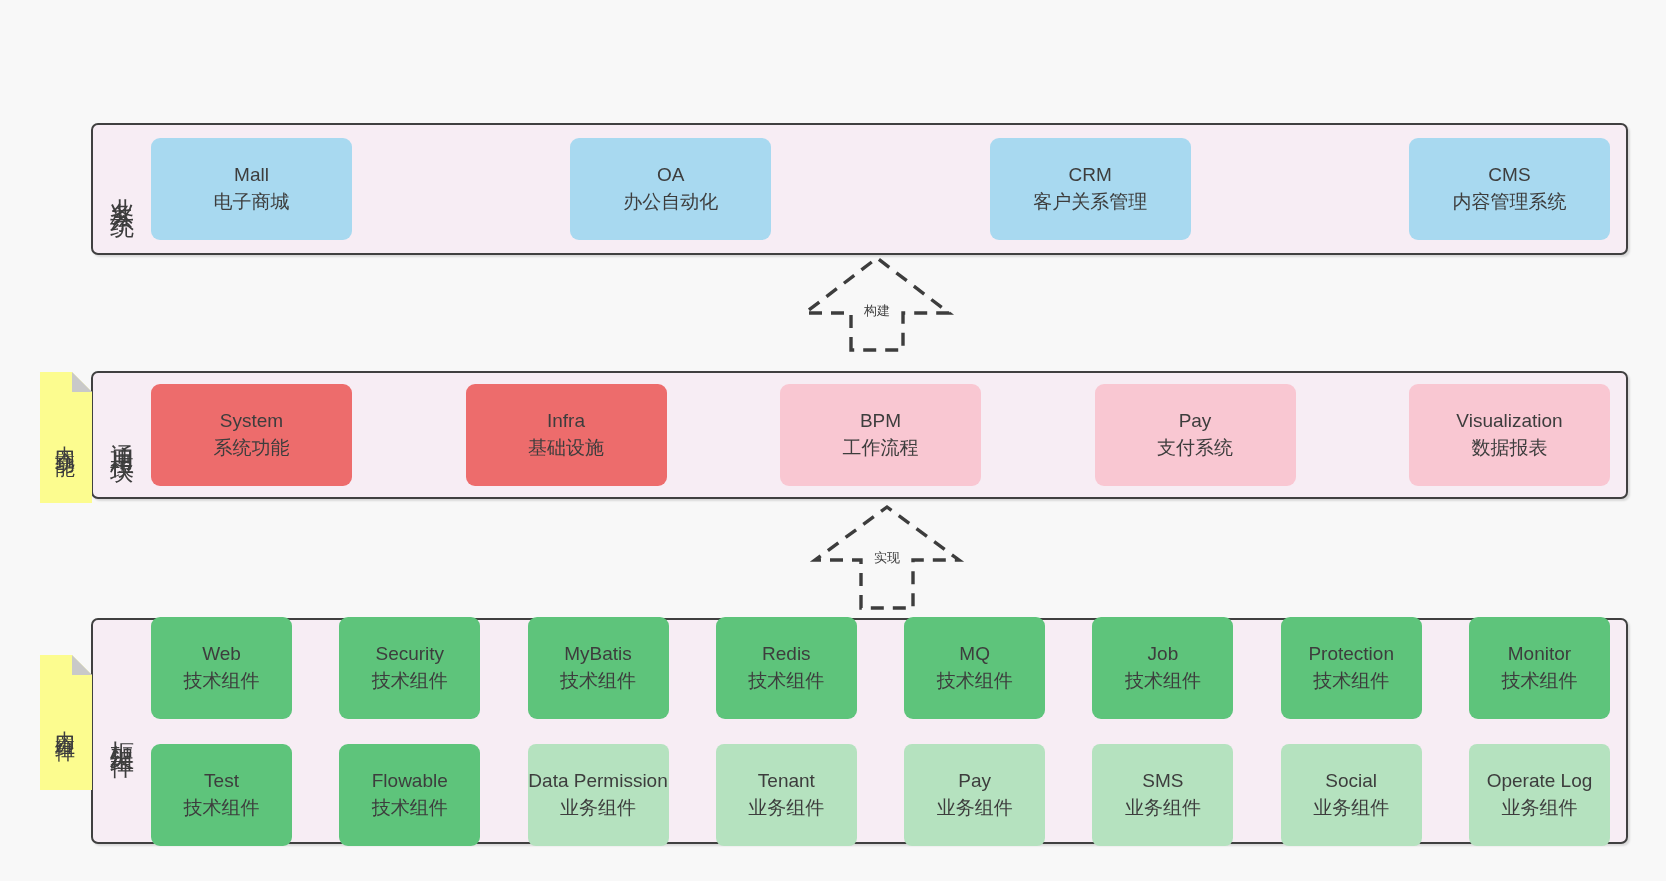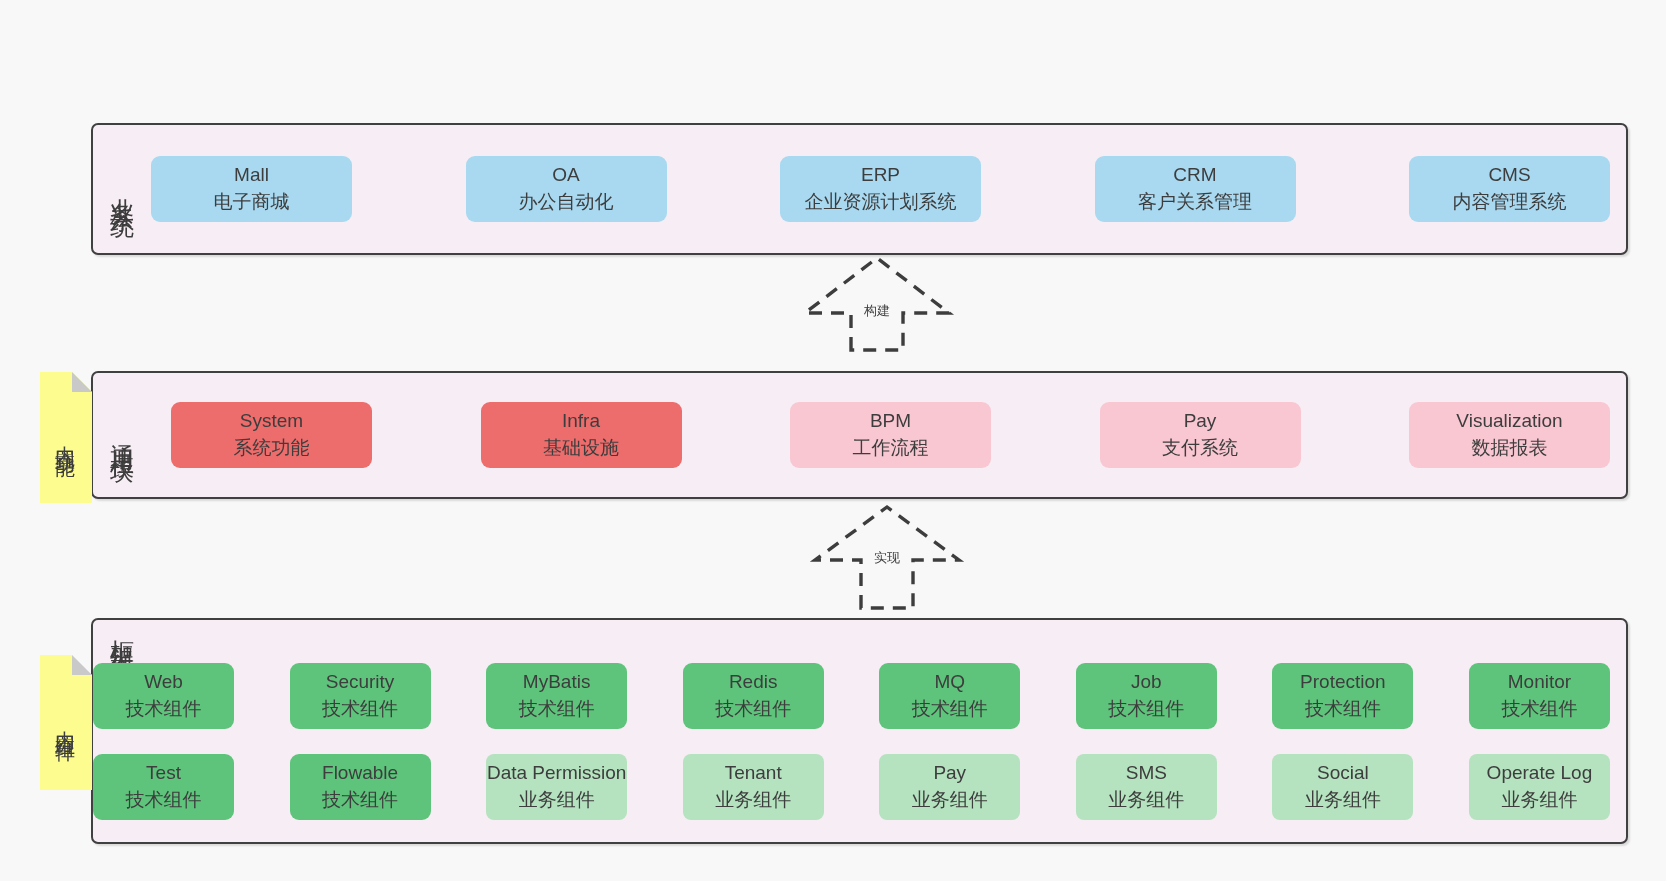--- a/index.html
+++ b/index.html
@@ -23,21 +23,21 @@
     font-size:24px;letter-spacing:5px;
     writing-mode:vertical-rl;text-orientation:upright;
     color:var(--text,#3d3d3d);
   }
   .section-content{
     flex:1;display:flex;flex-direction:column;justify-content:center;
     gap:25px;padding-right:16px;
   }
   .box-row{display:flex;justify-content:space-between;}
   .box{
-    box-sizing:border-box;height:66px;border-radius:9px;
+    box-sizing:border-box;height:102px;border-radius:9px;
     display:flex;flex-direction:column;align-items:center;justify-content:center;
     text-align:center;font-size:19px;line-height:1.42;
   }
   .wide-boxes .box{width:201px;}
   .narrow-boxes .box{width:141px;}
   .c-blue{background:var(--blue,#a8d9f0);}
   .c-red{background:var(--red,#ed6c6c);}
   .c-pink{background:var(--pink,#f9c7d2);}
   .c-green{background:var(--green,#5ec47b);}
   .c-light_green{background:var(--light_green,#b5e2bf);border-radius:8px;}
@@ -75,43 +75,39 @@
         <div class="box-row">
           <div class="box c-blue">
     <span class="box-title">Mall</span>
     <span class="box-sub">电子商城</span>
   </div>
           <div class="box c-blue">
     <span class="box-title">OA</span>
     <span class="box-sub">办公自动化</span>
   </div>
           <div class="box c-blue">
-    <span class="box-title">ERP</span>
-    <span class="box-sub">企业资源计划系统</span>
-  </div>
-          <div class="box c-blue">
     <span class="box-title">CRM</span>
     <span class="box-sub">客户关系管理</span>
   </div>
           <div class="box c-blue">
     <span class="box-title">CMS</span>
     <span class="box-sub">内容管理系统</span>
   </div>
         </div>
       </div>
   </div>
 
   <div class="arrow" style="left:795px;top:250px;">
     <svg width="164" height="106" viewBox="795 250 164 106">
       <path d="M 851 350 L 851 313 L 805 313 L 877 258 L 949 313 L 903 313 L 903 350 Z" fill="none" stroke="#3d3d3d" stroke-width="3.4" stroke-dasharray="13 9"></path>
     </svg>
     <div class="arrow-label" style="left:82px;top:61px;">构建</div>
   </div>
 
-  <div class="section wide-boxes" style="top:371px;height:128px;gap:20px;">
+  <div class="section wide-boxes" style="top:371px;height:128px;">
     <div class="section-label">通用模块</div>
     <div class="section-content">
         <div class="box-row">
           <div class="box c-red">
     <span class="box-title">System</span>
     <span class="box-sub">系统功能</span>
   </div>
           <div class="box c-red">
     <span class="box-title">Infra</span>
     <span class="box-sub">基础设施</span>
@@ -137,21 +133,21 @@
   </div>
   <div class="note-fold" style="left:72px;top:372px;"></div>
 
   <div class="arrow" style="left:805px;top:498px;">
     <svg width="164" height="114" viewBox="805 498 164 114">
       <path d="M 861 608 L 861 560 L 815 560 L 887 507 L 959 560 L 913 560 L 913 608 Z" fill="none" stroke="#3d3d3d" stroke-width="3.4" stroke-dasharray="13 9"></path>
     </svg>
     <div class="arrow-label" style="left:82px;top:60px;">实现</div>
   </div>
 
-  <div class="section narrow-boxes" style="top:618px;height:226px;flex-direction:column;">
+  <div class="section narrow-boxes" style="top:618px;height:226px;">
     <div class="section-label">框架组件</div>
     <div class="section-content">
         <div class="box-row">
           <div class="box c-green">
     <span class="box-title">Web</span>
     <span class="box-sub">技术组件</span>
   </div>
           <div class="box c-green">
     <span class="box-title">Security</span>
     <span class="box-sub">技术组件</span>

